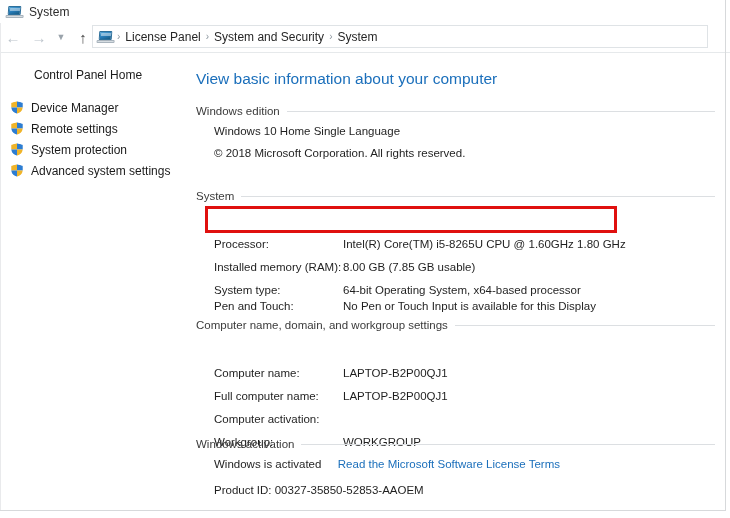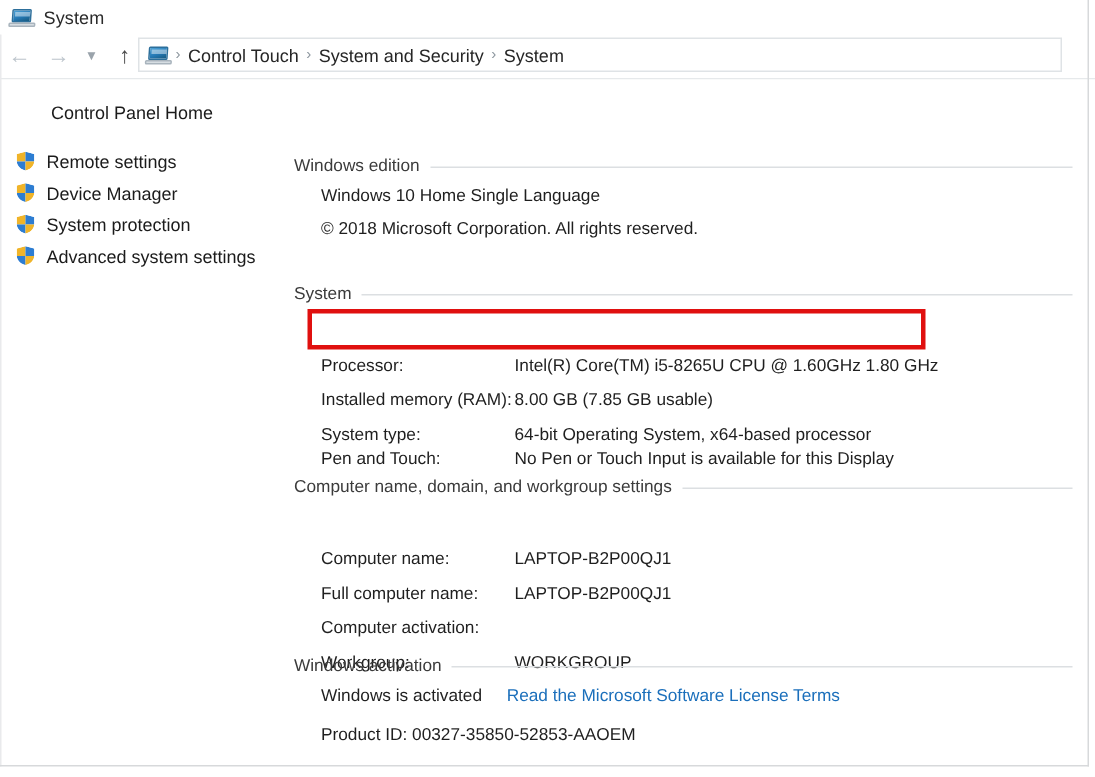--- a/index.html
+++ b/index.html
@@ -306,44 +306,33 @@
     <div class="nav-btn enabled">↑</div>
   </div>
 
   <div class="addressbar">
     <div class="crumb-icon">
       <div class="monitor">
           <div class="glare"></div>
         </div>
     </div>
     <span class="crumb-sep">›</span>
-    <span class="crumb">Control Touch</span>
+    <span class="crumb">License Panel</span>
     <span class="crumb-sep">›</span>
     <span class="crumb">System and Security</span>
     <span class="crumb-sep">›</span>
     <span class="crumb">System</span>
   </div>
 
   <div class="nav-divider"></div>
 
   <div class="content-area">
 
     <div class="sidebar">
       <div class="cp-home">Control Panel Home</div>
-
-      <div class="side-item">
-        <svg class="shield" viewBox="0 0 14 15">
-          <path d="M7 1.2 L7 7.6 L1.2 7.6 V2.7 Z" fill="#f0b429"></path>
-          <path d="M7 1.2 L12.8 2.7 V7.6 H7 Z" fill="#2d7dd2"></path>
-          <path d="M1.2 7.6 H7 V13.7 C3.9 12.9 1.4 10.7 1.2 7.6 Z" fill="#2d7dd2"></path>
-          <path d="M7 7.6 H12.8 C12.6 10.7 10.1 12.9 7 13.7 Z" fill="#f0b429"></path>
-          <path d="M7 0.6 L13.4 2.3 V7.2 C13.4 11 10.6 13.5 7 14.4 C3.4 13.5 0.6 11 0.6 7.2 V2.3 Z" fill="none" stroke="#ffffff" stroke-width="1"></path>
-        </svg>
-        <span class="side-label">Remote settings</span>
-      </div>
 
       <div class="side-item">
         <svg class="shield" viewBox="0 0 14 15">
           <path d="M7 0.6 L13.4 2.3 V7.2 C13.4 11 10.6 13.5 7 14.4 C3.4 13.5 0.6 11 0.6 7.2 V2.3 Z" fill="#ffffff"></path>
           <path d="M7 1.2 L7 7.6 L1.2 7.6 V2.7 Z" fill="#f0b429"></path>
           <path d="M7 1.2 L12.8 2.7 V7.6 H7 Z" fill="#2d7dd2"></path>
           <path d="M1.2 7.6 H7 V13.7 C3.9 12.9 1.4 10.7 1.2 7.6 Z" fill="#2d7dd2"></path>
           <path d="M7 7.6 H12.8 C12.6 10.7 10.1 12.9 7 13.7 Z" fill="#f0b429"></path>
           <path d="M7 0.6 L13.4 2.3 V7.2 C13.4 11 10.6 13.5 7 14.4 C3.4 13.5 0.6 11 0.6 7.2 V2.3 Z" fill="none" stroke="#ffffff" stroke-width="1"></path>
         </svg>
@@ -351,37 +340,49 @@
       </div>
 
       <div class="side-item">
         <svg class="shield" viewBox="0 0 14 15">
           <path d="M7 1.2 L7 7.6 L1.2 7.6 V2.7 Z" fill="#f0b429"></path>
           <path d="M7 1.2 L12.8 2.7 V7.6 H7 Z" fill="#2d7dd2"></path>
           <path d="M1.2 7.6 H7 V13.7 C3.9 12.9 1.4 10.7 1.2 7.6 Z" fill="#2d7dd2"></path>
           <path d="M7 7.6 H12.8 C12.6 10.7 10.1 12.9 7 13.7 Z" fill="#f0b429"></path>
           <path d="M7 0.6 L13.4 2.3 V7.2 C13.4 11 10.6 13.5 7 14.4 C3.4 13.5 0.6 11 0.6 7.2 V2.3 Z" fill="none" stroke="#ffffff" stroke-width="1"></path>
         </svg>
+        <span class="side-label">Remote settings</span>
+      </div>
+
+      <div class="side-item">
+        <svg class="shield" viewBox="0 0 14 15">
+          <path d="M7 1.2 L7 7.6 L1.2 7.6 V2.7 Z" fill="#f0b429"></path>
+          <path d="M7 1.2 L12.8 2.7 V7.6 H7 Z" fill="#2d7dd2"></path>
+          <path d="M1.2 7.6 H7 V13.7 C3.9 12.9 1.4 10.7 1.2 7.6 Z" fill="#2d7dd2"></path>
+          <path d="M7 7.6 H12.8 C12.6 10.7 10.1 12.9 7 13.7 Z" fill="#f0b429"></path>
+          <path d="M7 0.6 L13.4 2.3 V7.2 C13.4 11 10.6 13.5 7 14.4 C3.4 13.5 0.6 11 0.6 7.2 V2.3 Z" fill="none" stroke="#ffffff" stroke-width="1"></path>
+        </svg>
         <span class="side-label">System protection</span>
       </div>
 
       <div class="side-item">
         <svg class="shield" viewBox="0 0 14 15">
           <path d="M7 1.2 L7 7.6 L1.2 7.6 V2.7 Z" fill="#f0b429"></path>
           <path d="M7 1.2 L12.8 2.7 V7.6 H7 Z" fill="#2d7dd2"></path>
           <path d="M1.2 7.6 H7 V13.7 C3.9 12.9 1.4 10.7 1.2 7.6 Z" fill="#2d7dd2"></path>
           <path d="M7 7.6 H12.8 C12.6 10.7 10.1 12.9 7 13.7 Z" fill="#f0b429"></path>
           <path d="M7 0.6 L13.4 2.3 V7.2 C13.4 11 10.6 13.5 7 14.4 C3.4 13.5 0.6 11 0.6 7.2 V2.3 Z" fill="none" stroke="#ffffff" stroke-width="1"></path>
         </svg>
         <span class="side-label">Advanced system settings</span>
       </div>
     </div>
 
     <div class="main">
 
+      <div class="page-heading">View basic information about your computer</div>
 
       <div class="section" style="top:50px;">
         <div class="section-title-row">
           <span class="section-title">Windows edition</span>
           <span class="section-rule"></span>
         </div>
         <div class="line" style="top:22px;">Windows 10 Home Single Language</div>
         <div class="line" style="top:44px;">© 2018 Microsoft Corporation. All rights reserved.</div>
       </div>
 

